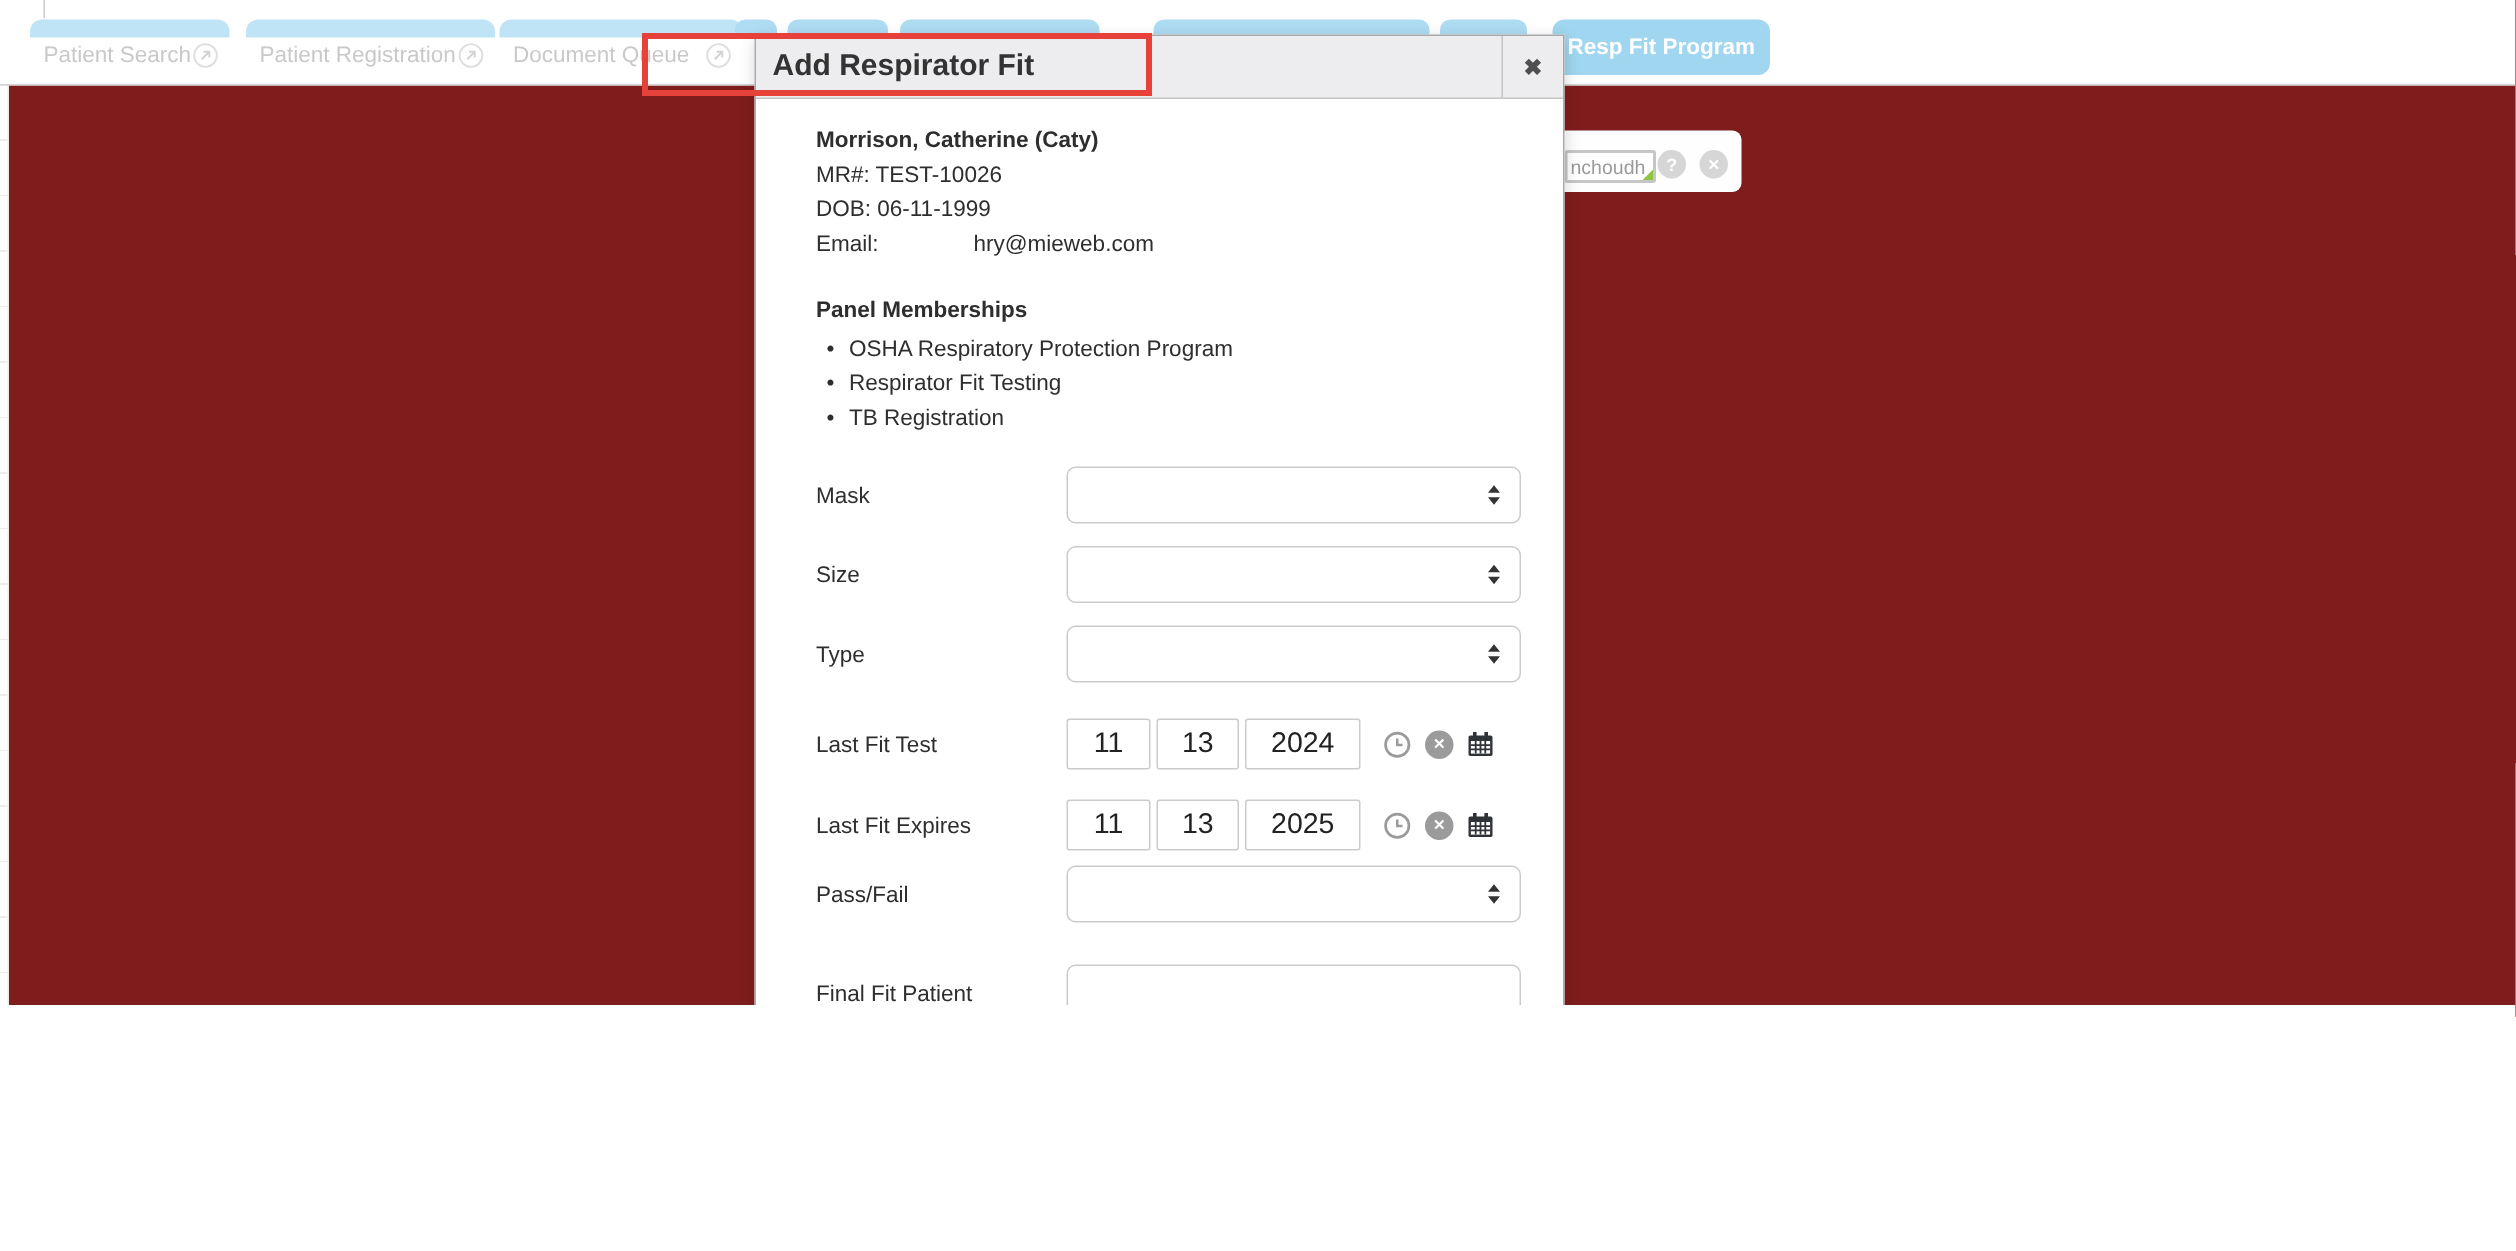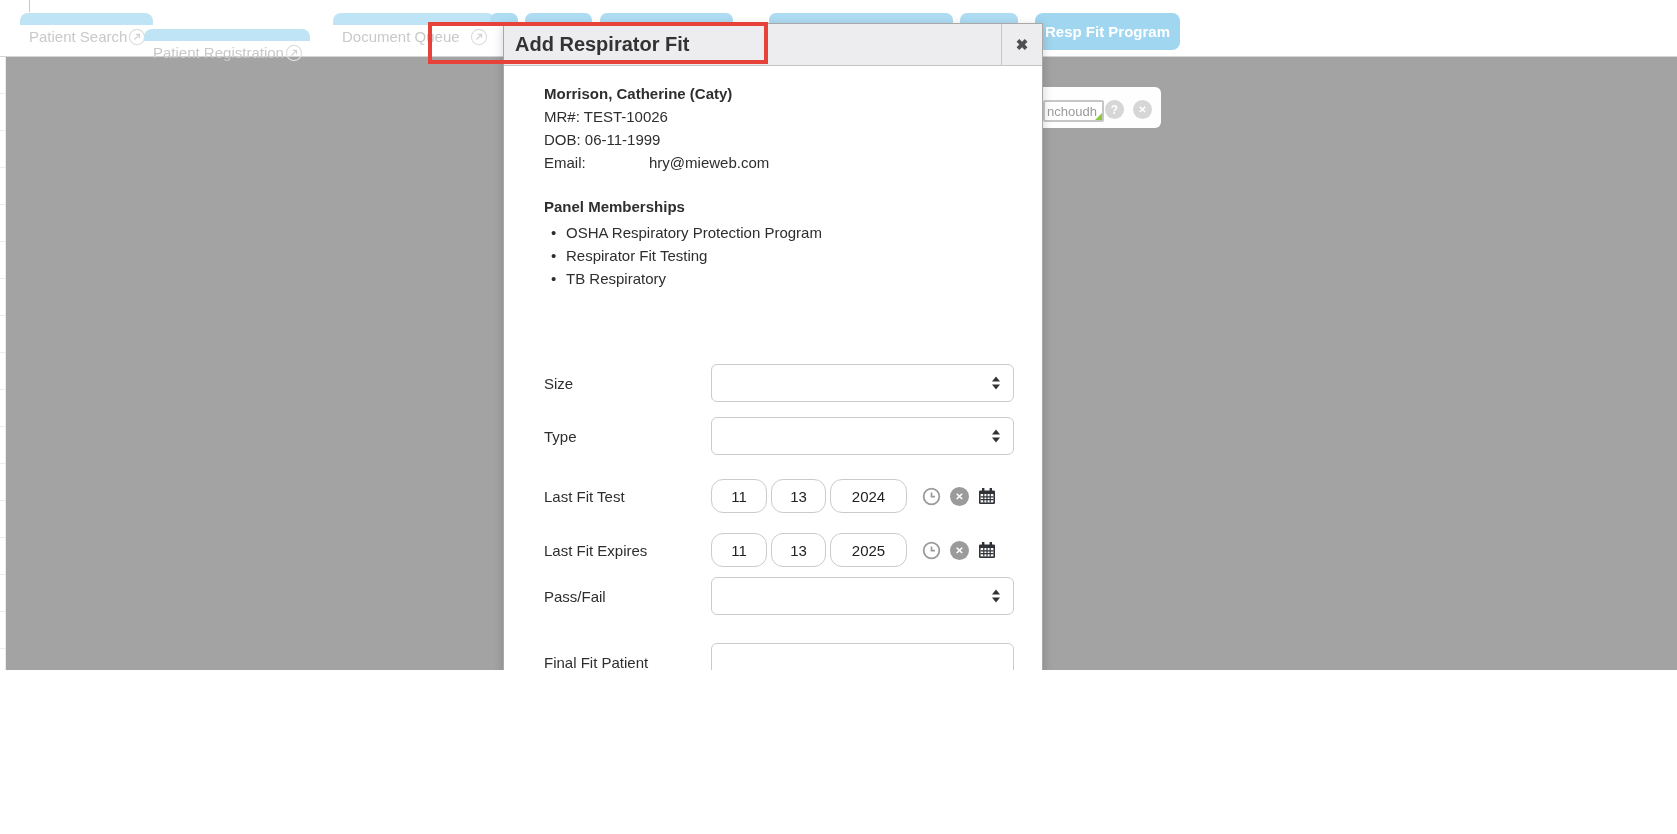--- a/index.html
+++ b/index.html
@@ -1,19 +1,19 @@
 <!DOCTYPE html>
 <html><head>
 <meta charset="utf-8">
 <style>
   * { box-sizing: border-box; margin: 0; padding: 0; }
   html,body { width:1677px; height:834px; }
   .page {
     position: relative; width:1677px; height:670px; overflow:hidden;
-    background:#a3a3a3; font-family:"Liberation Sans", sans-serif; color:#2e2e2e;text-decoration:underline;
+    background:#7f1d1d; font-family:"Liberation Sans", sans-serif; color:#2e2e2e;text-decoration:underline;
   }
 
   
   .topbar { position:absolute; left:0; top:0; width:1677px; height:57px;
             background:#ffffff; border-bottom:1px solid #d4d4d4; z-index:2; }
   .top-tick { position:absolute; left:29px; top:0; width:1px; height:12px; background:#c9c9c9; }
 
   .tab { position:absolute; top:13px; height:35px; cursor:pointer; }
   .tab-bar { height:12px; background:#bfe4f5; border-radius:8px 8px 0 0; }
   .tab-row { height:23px; display:flex; align-items:center; padding:0 7px 0 9px;
@@ -80,22 +80,22 @@
 
   .sel { position:relative; width:303px; height:38px; background:#fff;
          border:1px solid #cbcbcb; border-radius:6px; cursor:pointer; }
   .sel-arrows { position:absolute; right:13px; top:50%; transform:translateY(-50%);
                 display:flex; flex-direction:column; gap:3px; }
   .tri-up   { width:0; height:0; border-left:4px solid transparent; border-right:4px solid transparent;
               border-bottom:5px solid #333; }
   .tri-down { width:0; height:0; border-left:4px solid transparent; border-right:4px solid transparent;
               border-top:5px solid #333; }
 
-  .date-in { height:34px; border:1px solid #cbcbcb; border-radius:12px; background:#fff;
-             text-align:center; font-family:"Liberation Sans",sans-serif; font-size:15px;
+  .date-in { height:34px; border:1px solid #cbcbcb; border-radius:2px; background:#fff;
+             text-align:center; font-family:"Liberation Sans",sans-serif; font-size:19px;
              color:#222; margin-right:4px; }
   .d-mm { width:56px; } .d-dd { width:55px; } .d-yy { width:77px; margin-right:0; }
 
   .icon-btn { display:flex; align-items:center; justify-content:center; cursor:pointer; }
   .clock-btn { margin-left:15px; }
   .clear-circle { margin-left:9px; width:19px; height:19px; border-radius:50%;
                   background:#9b9b9b; color:#fff; font-size:10px; font-weight:bold;
                   display:flex; align-items:center; justify-content:center; }
   .cal-btn { margin-left:9px; }
 
@@ -126,21 +126,21 @@
       <div class="tab-row">
         <span>Patient Search</span>
         <span class="sp"></span>
         <svg class="circle-arrow" viewBox="0 0 20 20">
           <circle cx="10" cy="10" r="8.4" fill="none" stroke="#dedede" stroke-width="1.4"></circle>
           <path d="M7.2 12.8 L12.6 7.4 M8.6 7.2 H12.8 V11.4" fill="none" stroke="#d2d2d2" stroke-width="1.4"></path>
         </svg>
       </div>
     </div>
 
-    <div class="tab" style="left:144px; width:166px;margin-top:16px;">
+    <div class="tab" style="left:164px; width:166px;">
       <div class="tab-bar"></div>
       <div class="tab-row">
         <span>Patient Registration</span>
         <span class="sp"></span>
         <svg class="circle-arrow" viewBox="0 0 20 20">
           <circle cx="10" cy="10" r="8.4" fill="none" stroke="#dedede" stroke-width="1.4"></circle>
           <path d="M7.2 12.8 L12.6 7.4 M8.6 7.2 H12.8 V11.4" fill="none" stroke="#d2d2d2" stroke-width="1.4"></path>
         </svg>
       </div>
     </div>
@@ -194,24 +194,33 @@
         <span class="email-label">Email:</span>
         <span>hry@mieweb.com</span>
       </div>
     </div>
 
     <div class="pm">
       <div class="pm-heading">Panel Memberships</div>
       <ul class="pm-list">
         <li>OSHA Respiratory Protection Program</li>
         <li>Respirator Fit Testing</li>
-        <li>TB Respiratory</li>
+        <li>TB Registration</li>
       </ul>
     </div>
 
+    <div class="form-row" style="top:287px; height:38px;">
+      <span class="flabel">Mask</span>
+      <div class="sel">
+        <span class="sel-arrows">
+            <i class="tri-up"></i>
+            <i class="tri-down"></i>
+          </span>
+      </div>
+    </div>
 
     <div class="form-row" style="top:340px; height:38px;">
       <span class="flabel">Size</span>
       <div class="sel">
         <span class="sel-arrows">
             <i class="tri-up"></i>
             <i class="tri-down"></i>
           </span>
       </div>
     </div>

